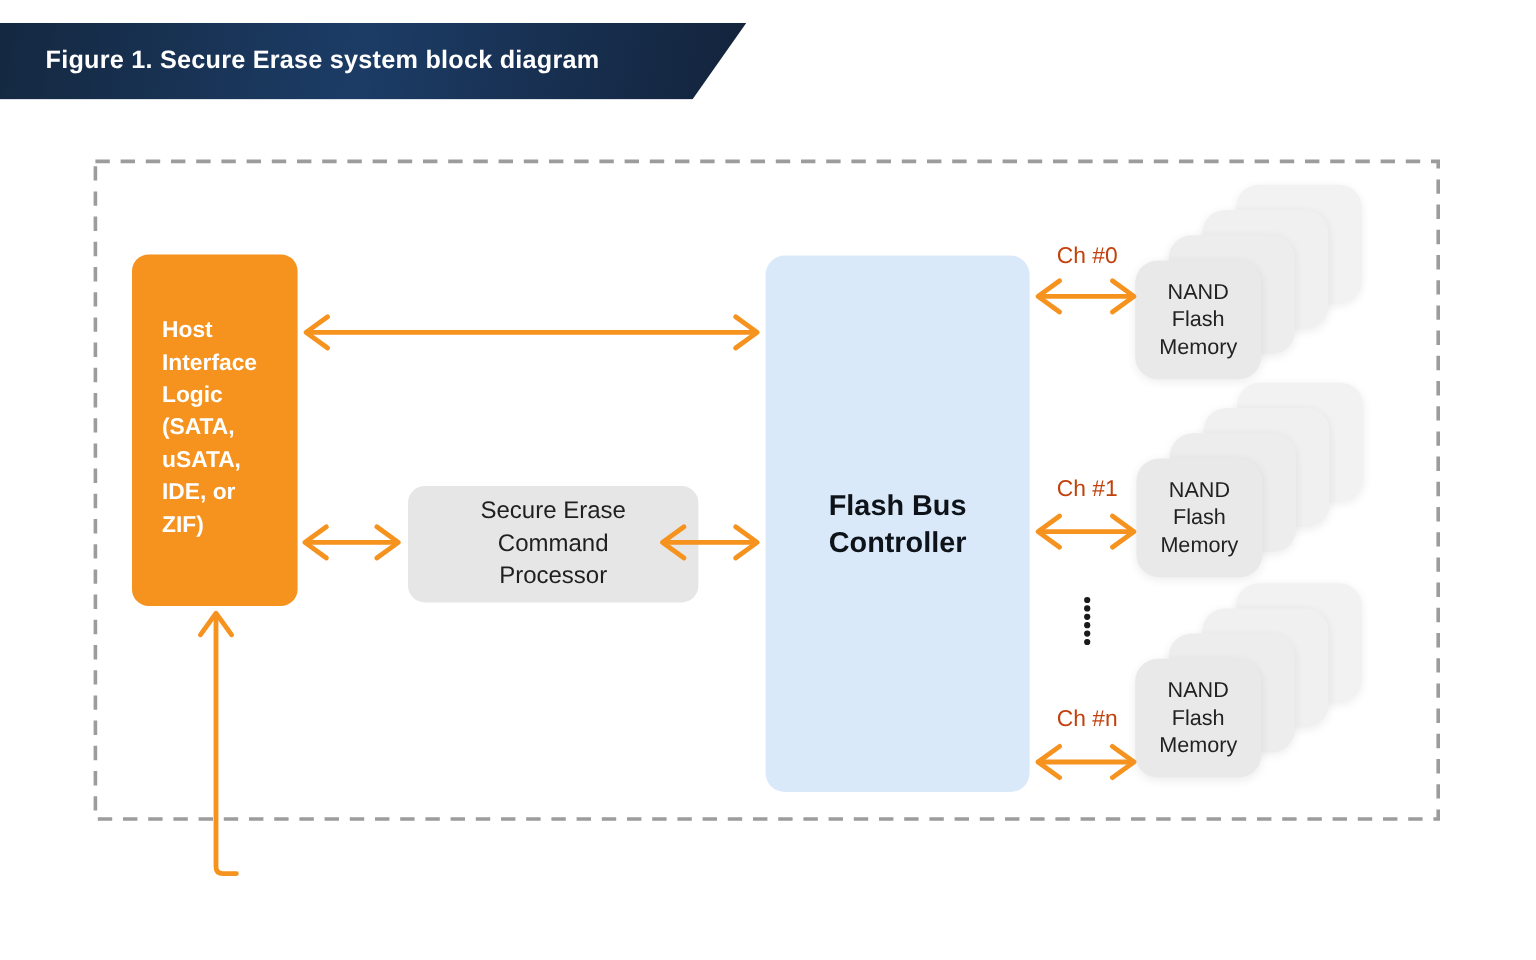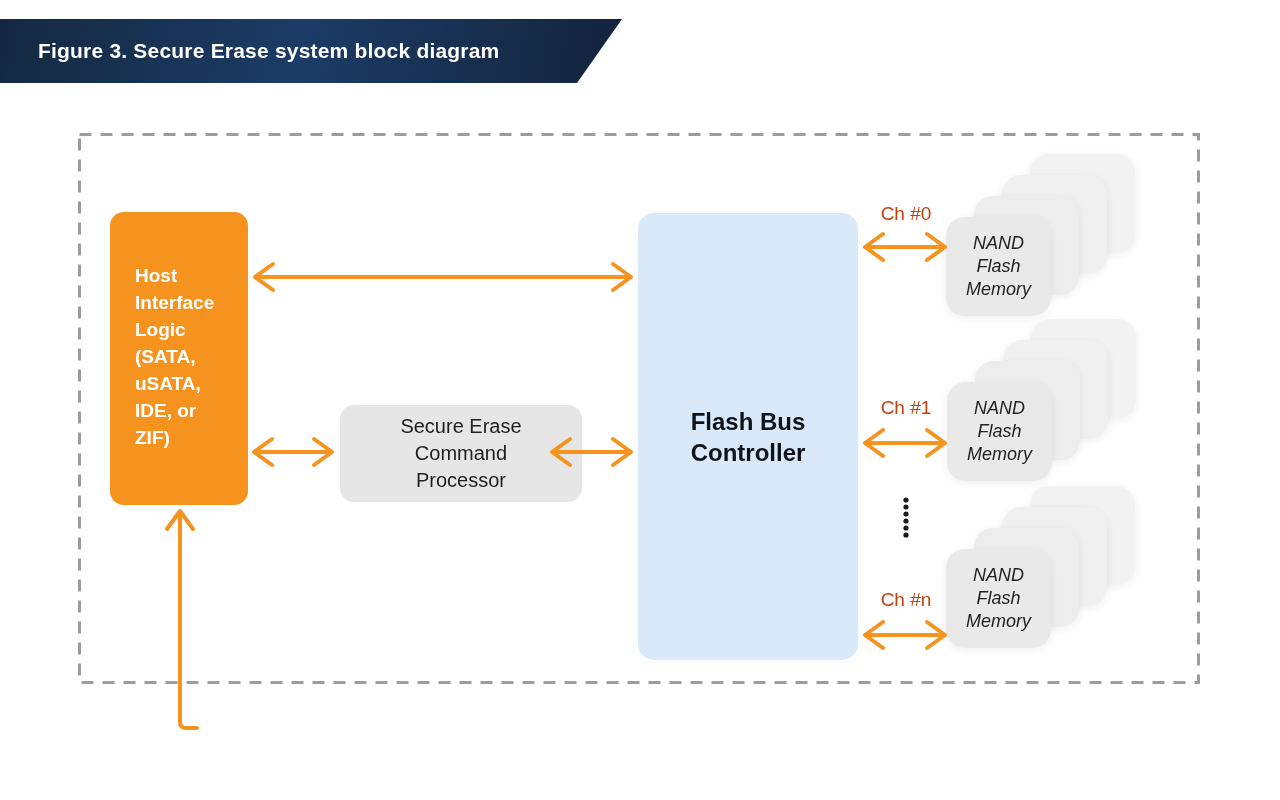--- a/index.html
+++ b/index.html
@@ -86,21 +86,20 @@
   .card.l3 { left: 56px; top: -42px; background: #F0F0F0; }
   .card.l2 { left: 28px; top: -21px; background: #EDEDED; }
   .card.front {
     left: 0; top: 0;
     background: #E9E9E9;
     display: flex; align-items: center; justify-content: center;
     text-align: center;
     font-size: 18px;
     line-height: 23px;
     color: #222222;
-    font-style: italic;
   }
 
   
   .ch-label {
     position: absolute;
     left: 866px;
     width: 80px;
     text-align: center;
     font-size: 19px;
     color: #c2410c;
@@ -132,21 +131,21 @@
     stroke-linecap: round;
     stroke-linejoin: round;
   }
 </style>
 </head>
 <body>
 
 <div class="page">
 
   <header class="banner">
-    <h1 class="banner-title">Figure 3. Secure Erase system block diagram</h1>
+    <h1 class="banner-title">Figure 1. Secure Erase system block diagram</h1>
   </header>
 
   <div class="box host-box">
     <span class="pre">Host
 Interface
 Logic
 (SATA,
 uSATA,
 IDE, or
 ZIF)</span>

